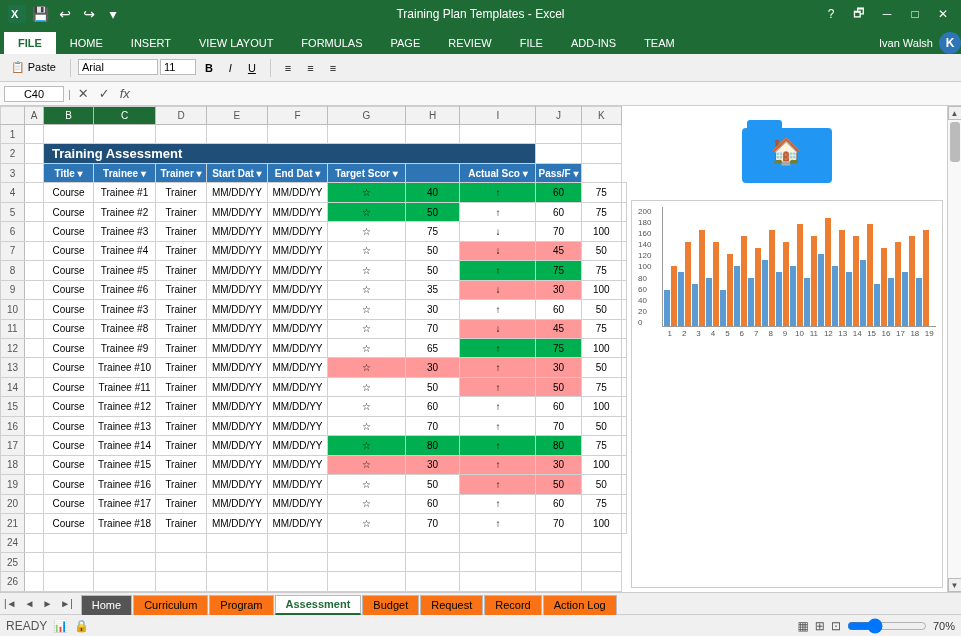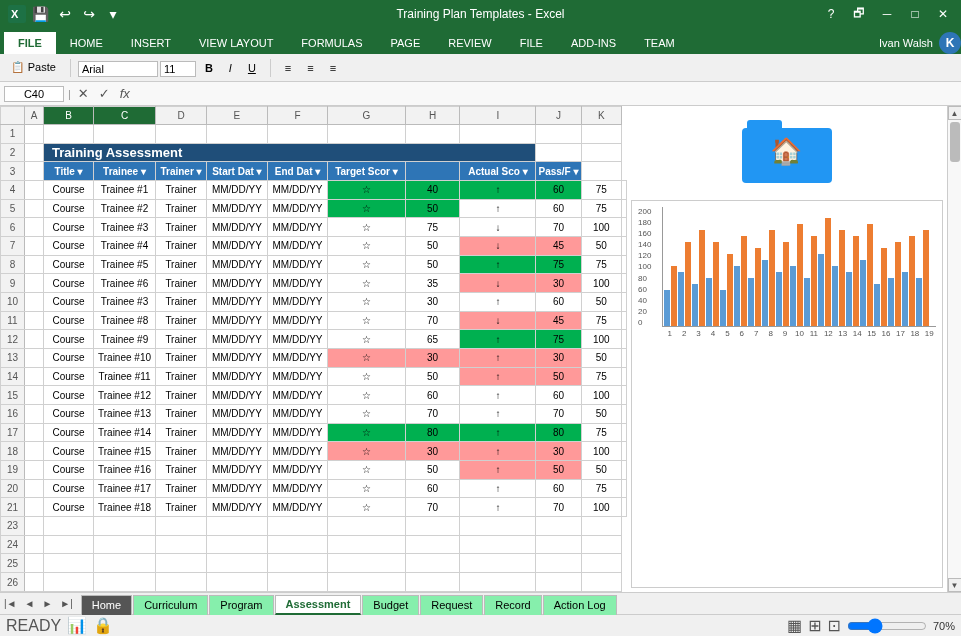--- a/index.html
+++ b/index.html
@@ -46,21 +46,21 @@
     
     #ribbon-bar {
       background: #f0f0f0;
       height: 28px;
       border-bottom: 1px solid #ccc;
       display: flex;
       align-items: center;
       padding: 0 4px;
       gap: 4px;
     }
-    .ribbon-group { display: flex; align-items: flex-end; gap: 2px; }
+    .ribbon-group { display: flex; align-items: flex-start; gap: 2px; }
     .ribbon-btn { padding: 2px 6px; font-size: 11px; background: #f0f0f0; border: 1px solid transparent; cursor: pointer; border-radius: 2px; }
     .font-selector { width: 80px; font-size: 11px; border: 1px solid #bbb; padding: 1px 3px; background: white; }
     .font-size-selector { width: 36px; font-size: 11px; border: 1px solid #bbb; padding: 1px 3px; background: white; }
     .divider { width: 1px; height: 18px; background: #ccc; margin: 0 3px; }
 
     
     #formula-bar {
       background: #f8f8f8;
       height: 24px;
       border-bottom: 1px solid #ccc;
@@ -96,21 +96,21 @@
       display: flex;
       align-items: center;
       gap: 0;
       position: relative;
     }
     .sheet-tabs { display: flex; align-items: flex-end; height: 22px; padding-left: 4px; flex: 1; gap: 1px; }
     .sheet-tab {
       padding: 2px 10px;
       font-size: 11px;
       cursor: pointer;
-      background: #86efac;
+      background: #f97316;
       border: 1px solid #bbb;
       border-bottom: none;
       white-space: nowrap;
       height: 20px;
       display: flex;
       align-items: center;
     }
     .sheet-tab.active { background: white; font-weight: bold; color: #1f6b35; border-bottom: 2px solid #1f6b35; }
     .sheet-tab.home { background: #555; color: white; }
 
@@ -120,21 +120,21 @@
       background: #f0f0f0;
       border-top: 1px solid #ccc;
       display: flex;
       align-items: center;
       padding: 0 6px;
       gap: 4px;
     }
     .status-left { display: flex; align-items: center; gap: 6px; }
     .status-right { margin-left: auto; display: flex; align-items: center; gap: 6px; }
     .zoom-level { font-size: 11px; color: #333; }
-    .status-icon { font-size: 16px; color: #555; cursor: pointer; }
+    .status-icon { font-size: 12px; color: #555; cursor: pointer; }
 
     
     #right-panel {
       width: 320px;
       flex-shrink: 0;
       padding: 4px;
       display: flex;
       flex-direction: column;
       gap: 4px;
     }
@@ -624,34 +624,20 @@
               <td class="tc">MM/DD/YY</td>
               <td class="tc">MM/DD/YY</td>
               <td class="tc icon-cell">☆</td>
               <td class="tc">70</td>
               <td class="tc icon-cell">↑</td>
               <td class="tc">70</td>
               <td class="tc">100</td>
               <td></td>
             </tr>
             <tr>
-              <td class="rn">23</td>
-              <td></td>
-              <td></td>
-              <td></td>
-              <td></td>
-              <td></td>
-              <td></td>
-              <td></td>
-              <td></td>
-              <td></td>
-              <td></td>
-              <td></td>
-            </tr>
-            <tr>
               <td class="rn">24</td>
               <td></td>
               <td></td>
               <td></td>
               <td></td>
               <td></td>
               <td></td>
               <td></td>
               <td></td>
               <td></td>

